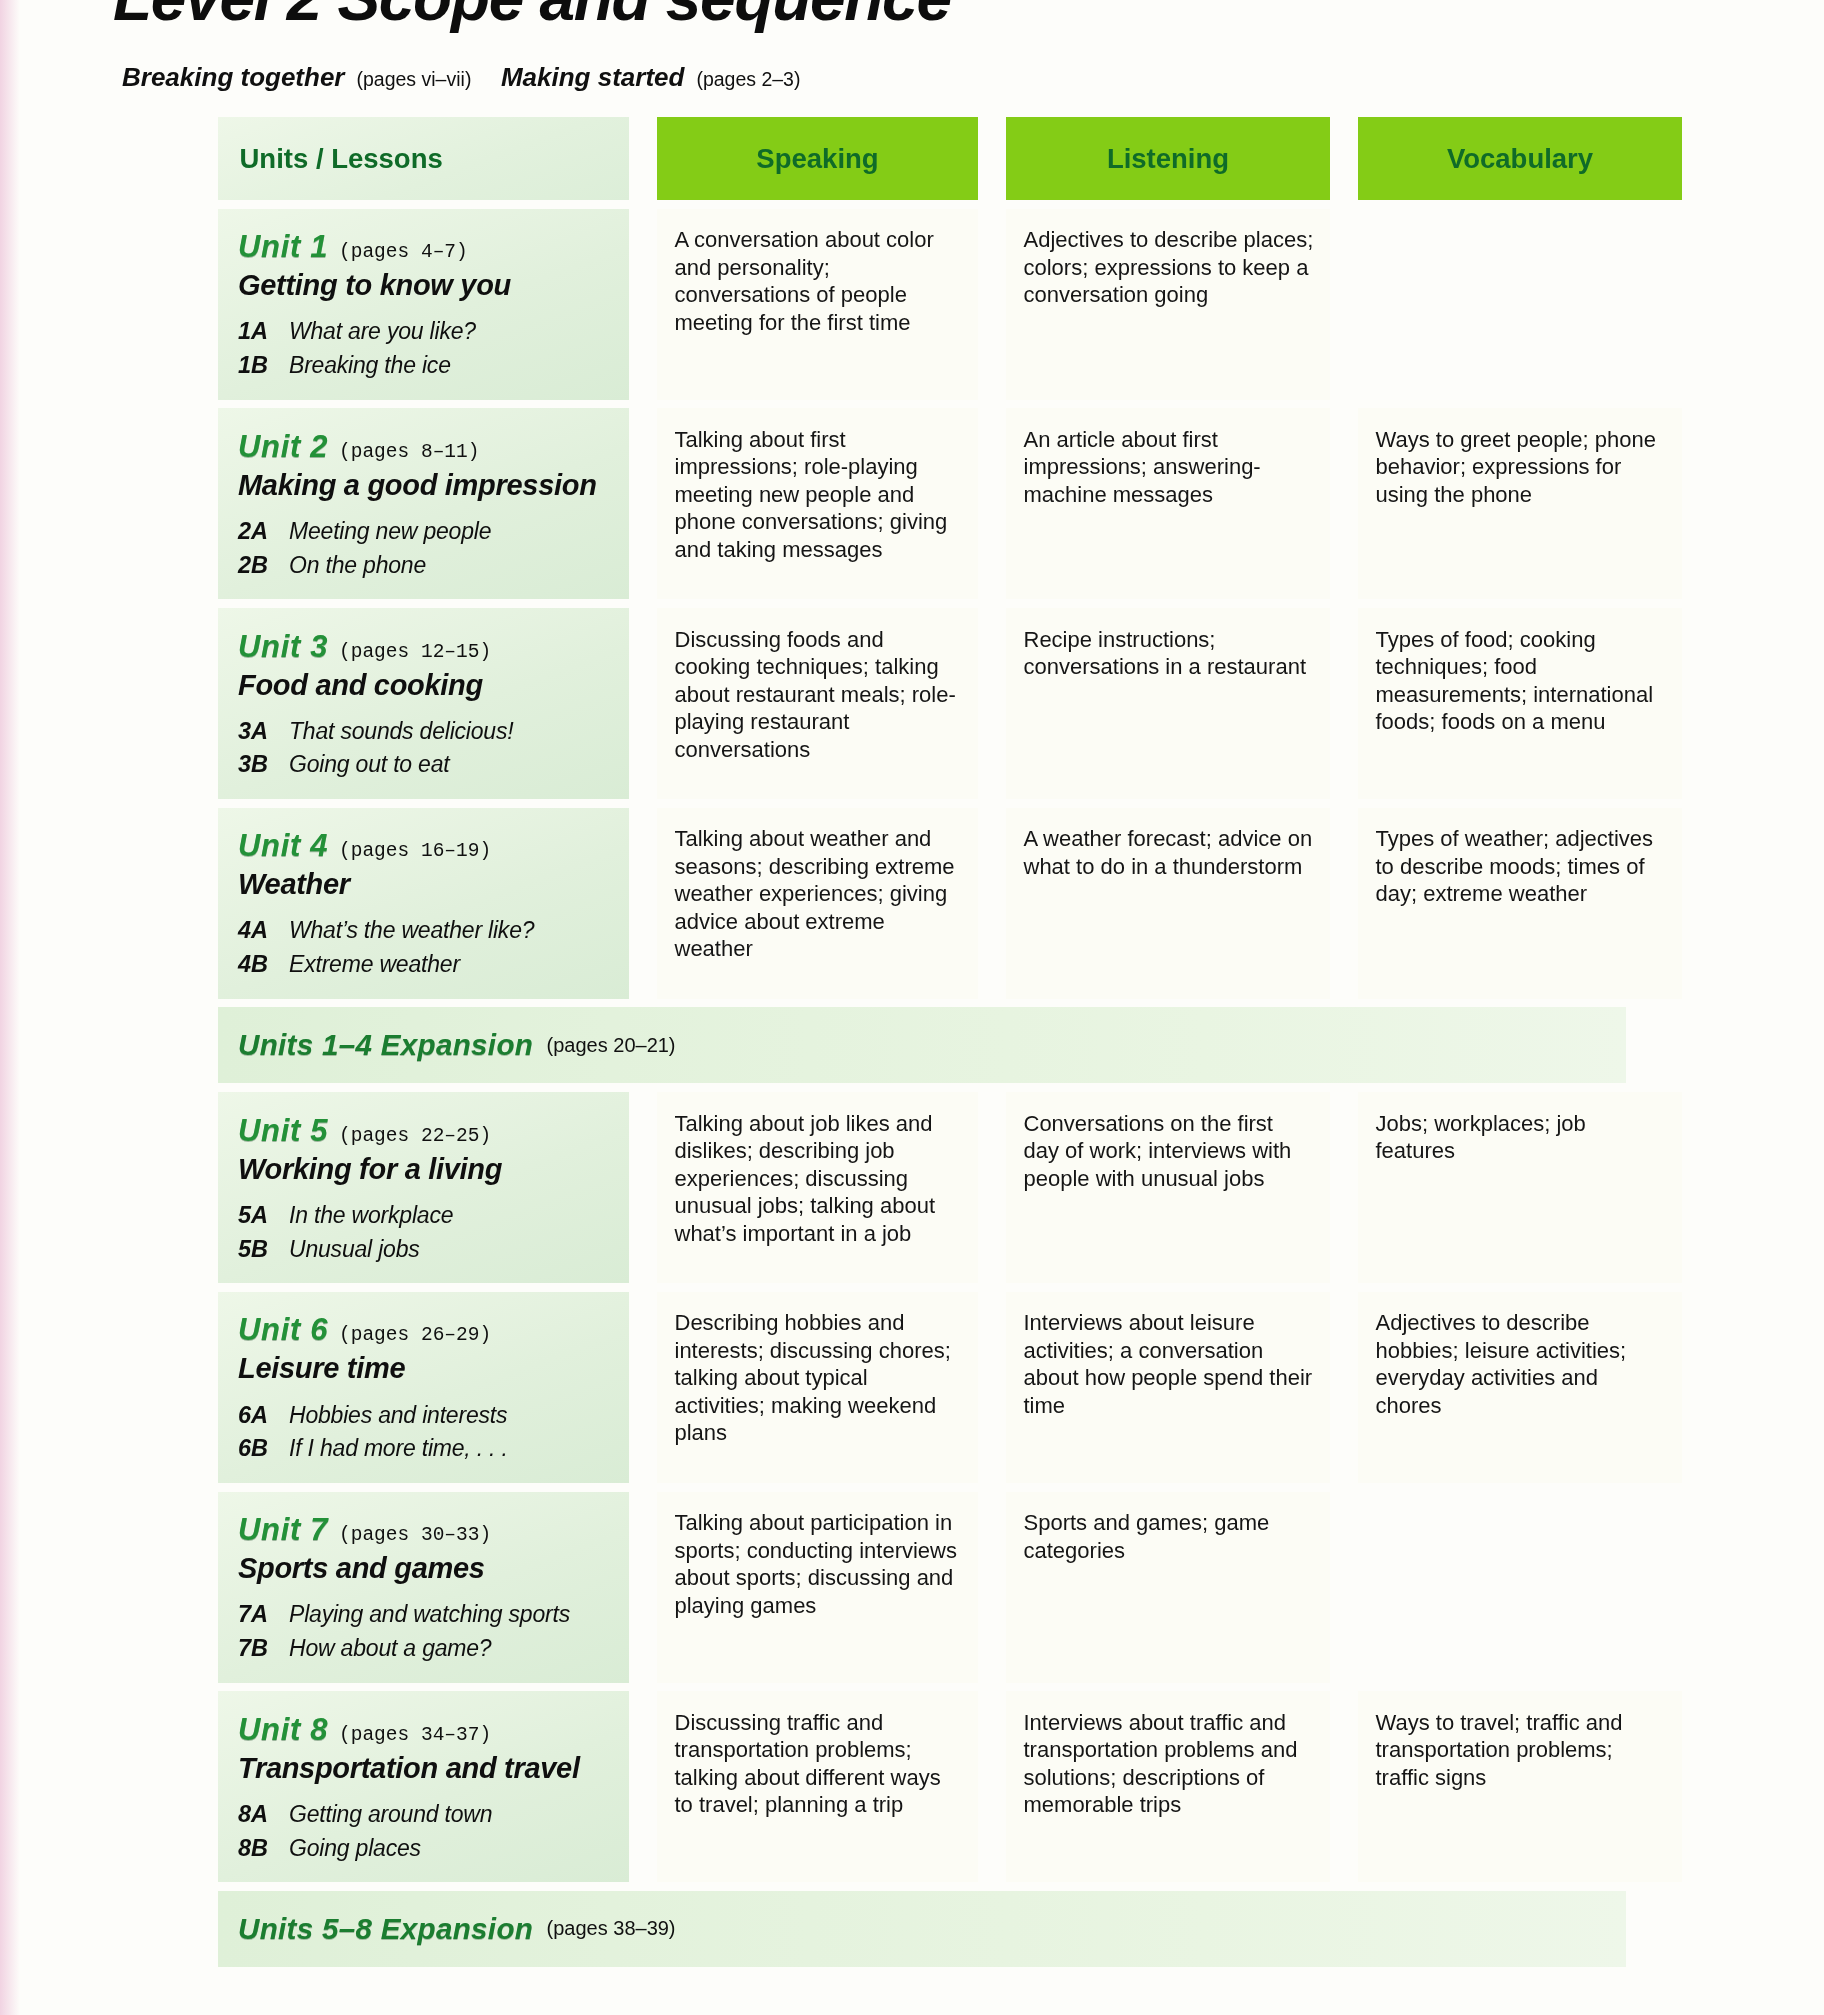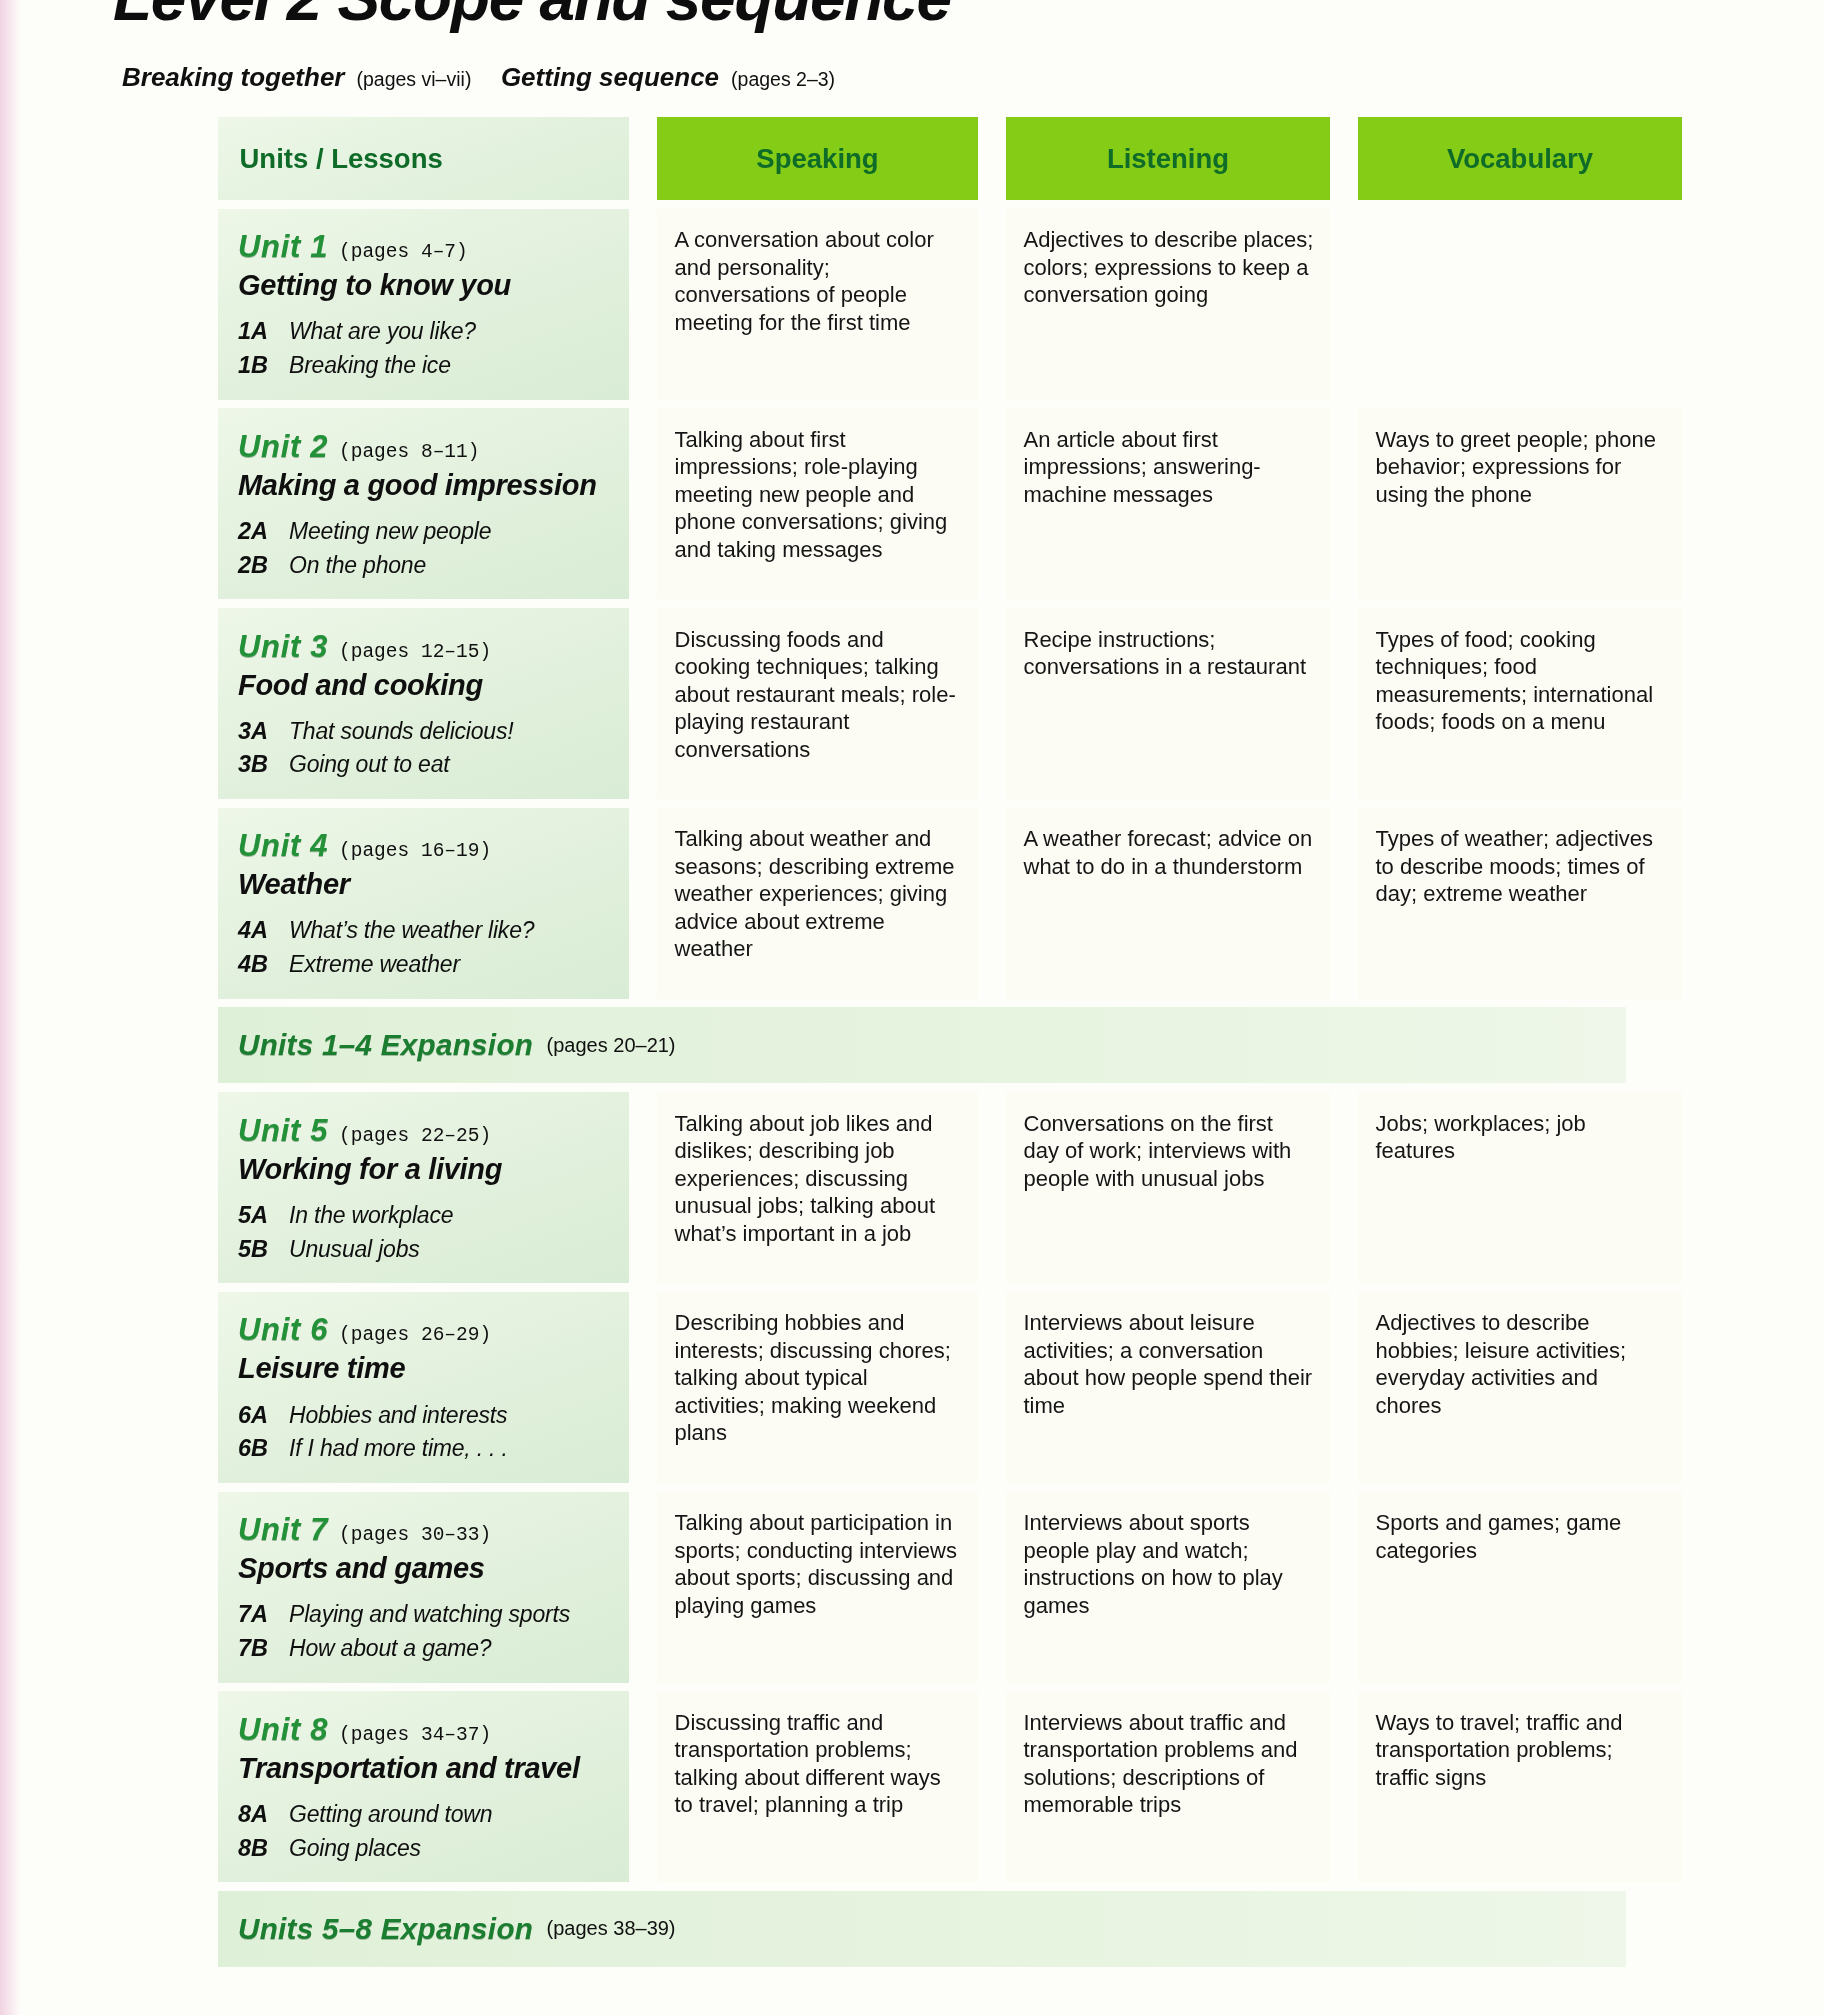--- a/index.html
+++ b/index.html
@@ -107,21 +107,21 @@
 
 <div class="edge-strip"></div>
 
 <div class="title-clip">
   <h1>Level 2 Scope and sequence</h1>
 </div>
 
 <div class="intro">
   <span class="intro-label">Breaking together</span>
   <span class="intro-pages">(pages vi–vii)</span>
-  <span class="intro-label">Getting sequence</span>
+  <span class="intro-label">Making started</span>
   <span class="intro-pages">(pages 2–3)</span>
 </div>
 
 <div class="scope-table">
   <div class="row header-row">
     <div class="cell header-cell first">Units / Lessons</div>
     <div class="cell header-cell">Speaking</div>
     <div class="cell header-cell">Listening</div>
     <div class="cell header-cell">Vocabulary</div>
   </div>
@@ -259,21 +259,20 @@
           <div class="lesson">
             <div class="lesson-code">7A</div>
             <div class="lesson-title">Playing and watching sports</div>
           </div>
           <div class="lesson">
             <div class="lesson-code">7B</div>
             <div class="lesson-title">How about a game?</div>
           </div>
         </div>
         <div class="cell body-cell">Talking about participation in sports; conducting interviews about sports; discussing and playing games</div>
-        <div class="cell body-cell">Interviews about sports people play and watch; instructions on how to play games</div>
         <div class="cell body-cell">Sports and games; game categories</div>
       </div>
       <div class="row unit-row">
         <div class="cell col-units unit-cell">
           <div class="unit-head">
             <div class="unit-label">Unit 8</div>
             <div class="unit-pages">(pages 34–37)</div>
           </div>
           <div class="unit-title">Transportation and travel</div>
           <div class="lesson">

